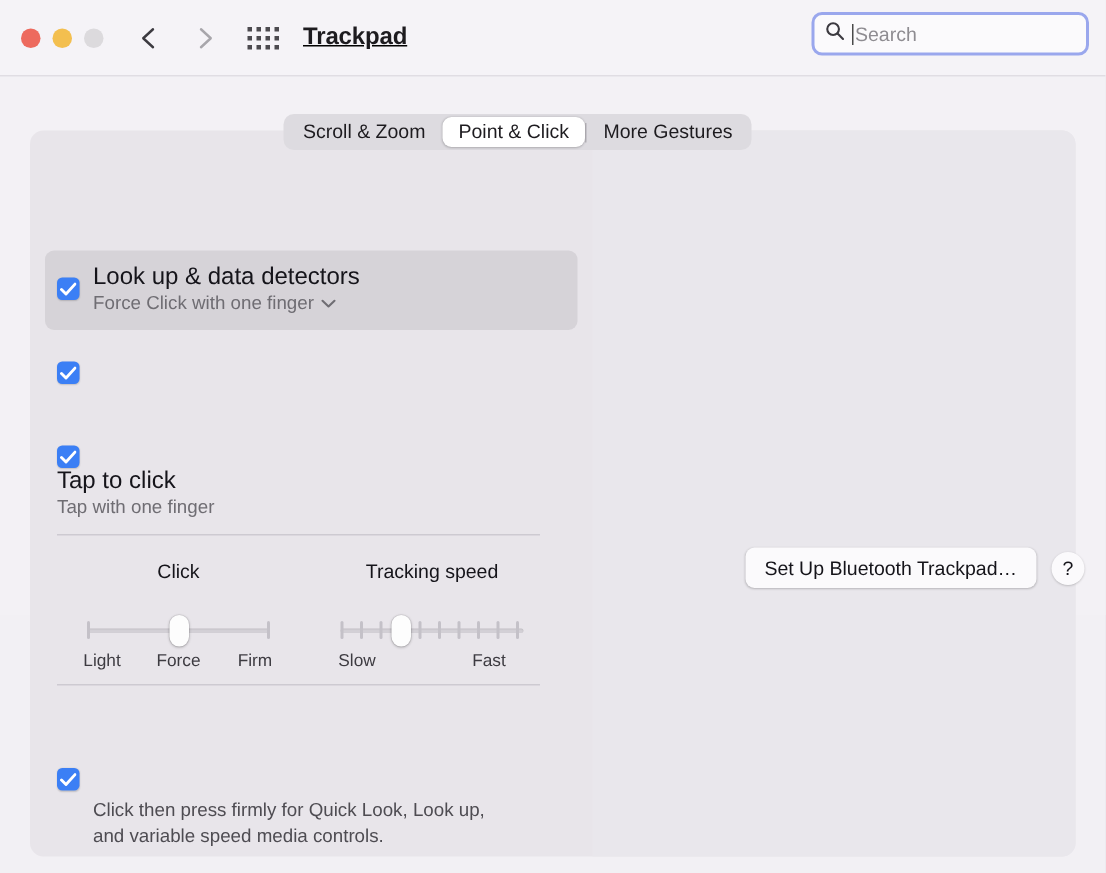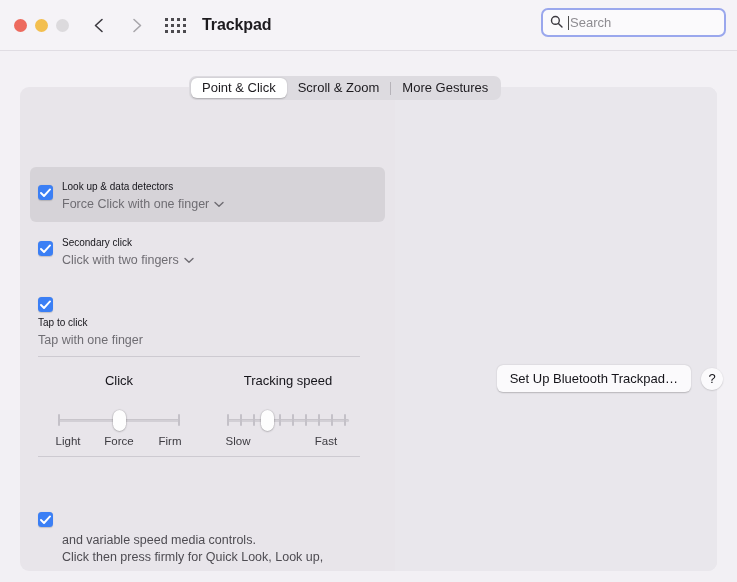--- a/index.html
+++ b/index.html
@@ -16,20 +16,21 @@
   }
 
   
   .window {
     position: relative;
     width: 737px;
     height: 410px;
     background: #f3f1f5;
     display: flex;
     flex-direction: column;
+    text-decoration: underline;
   }
 
   
   .titlebar {
     position: relative;
     height: 51px;
     flex: 0 0 51px;
     background: #f5f3f7;
     display: flex;
     align-items: center;
@@ -209,21 +210,21 @@
     position: relative;
     box-shadow: 0 0.5px 1px rgba(0,0,0,0.16);
   }
   .checkbox svg {
     position: absolute;
     left: 2px;
     top: 2.5px;
   }
   .opt-text { flex: 1 1 auto; min-width: 0; }
   .opt-title {
-    font-size: 10px;
+    font-size: 16px;
     color: #15141a;
     line-height: 18px;
     margin-bottom: 1px;
   }
   .opt-sub {
     font-size: 12.5px;
     color: #6f6d73;
     line-height: 17px;
     display: flex;
     align-items: center;
@@ -409,22 +410,22 @@
         </svg>
       </span>
       <span class="search-caret"></span>
       <span class="search-placeholder">Search</span>
     </div>
   </div>
 
   <div class="content">
 
     <div class="tabs">
+      <div class="tab">Scroll &amp; Zoom</div>
       <div class="tab active">Point &amp; Click</div>
-      <div class="tab">Scroll &amp; Zoom</div>
       <div class="tab-sep"></div>
       <div class="tab">More Gestures</div>
     </div>
 
     <div class="card">
 
       <div class="video-pane"></div>
 
       <div class="card-left">
 
@@ -445,31 +446,20 @@
               </span>
             </span>
           </span>
         </div>
 
         <div class="opt-row" style="top:136px;">
           <span class="checkbox">
             <svg width="11" height="10" viewBox="0 0 11 10">
               <path d="M1 5 L4 8 L10 1.4" fill="none" stroke="#ffffff" stroke-width="1.9" stroke-linecap="round" stroke-linejoin="round"></path>
             </svg>
-          </span>
-          <span class="opt-text">
-            <span class="opt-title">Secondary click</span>
-            <span class="opt-sub">
-              <span>Click with two fingers</span>
-              <span class="pop-chevron">
-                <svg width="10" height="7" viewBox="0 0 10 7">
-                  <path d="M1 1.5 L5 5.3 L9 1.5" fill="none" stroke="#6f6d73" stroke-width="1.4" stroke-linecap="round" stroke-linejoin="round"></path>
-                </svg>
-              </span>
-            </span>
           </span>
         </div>
 
         <div class="opt-row" style="top:192px;flex-direction:column;">
           <span class="checkbox">
             <svg width="11" height="10" viewBox="0 0 11 10">
               <path d="M1 5 L4 8 L10 1.4" fill="none" stroke="#ffffff" stroke-width="1.9" stroke-linecap="round" stroke-linejoin="round"></path>
             </svg>
           </span>
           <span class="opt-text">
@@ -524,22 +514,22 @@
 
         <div class="force-block">
           <div class="force-head">
             <span class="checkbox">
               <svg width="11" height="10" viewBox="0 0 11 10">
                 <path d="M1 5 L4 8 L10 1.4" fill="none" stroke="#ffffff" stroke-width="1.9" stroke-linecap="round" stroke-linejoin="round"></path>
               </svg>
             </span>
           </div>
           <div class="force-desc">
+            <div>Click then press firmly for Quick Look, Look up,</div>
             <div>and variable speed media controls.</div>
-            <div>Click then press firmly for Quick Look, Look up,</div>
           </div>
         </div>
 
       </div>
     </div>
 
     <div class="bottom">
       <button class="btn-setup">Set Up Bluetooth Trackpad…</button>
       <button class="btn-help">?</button>
     </div>

